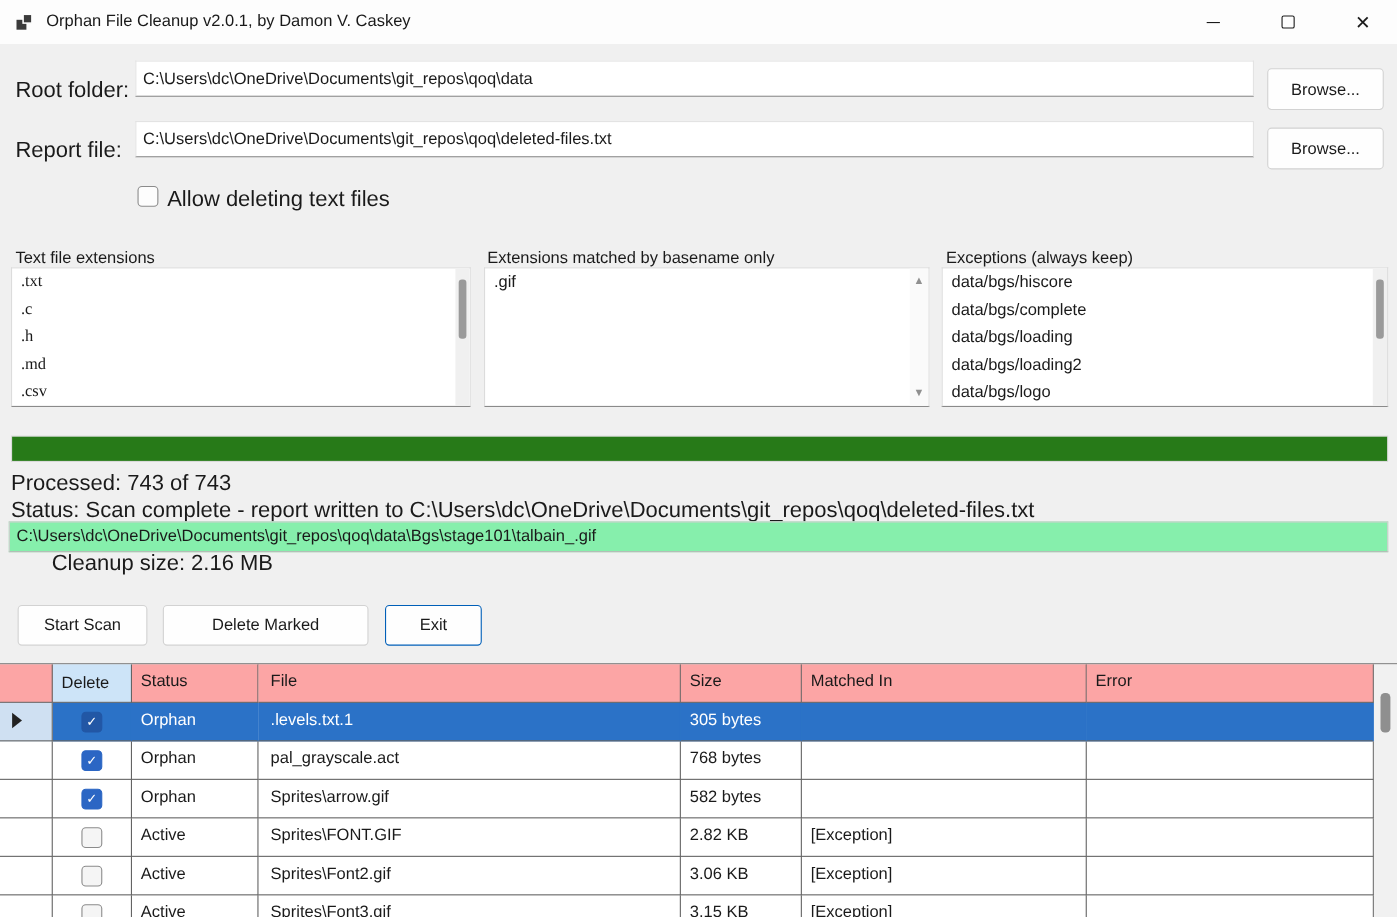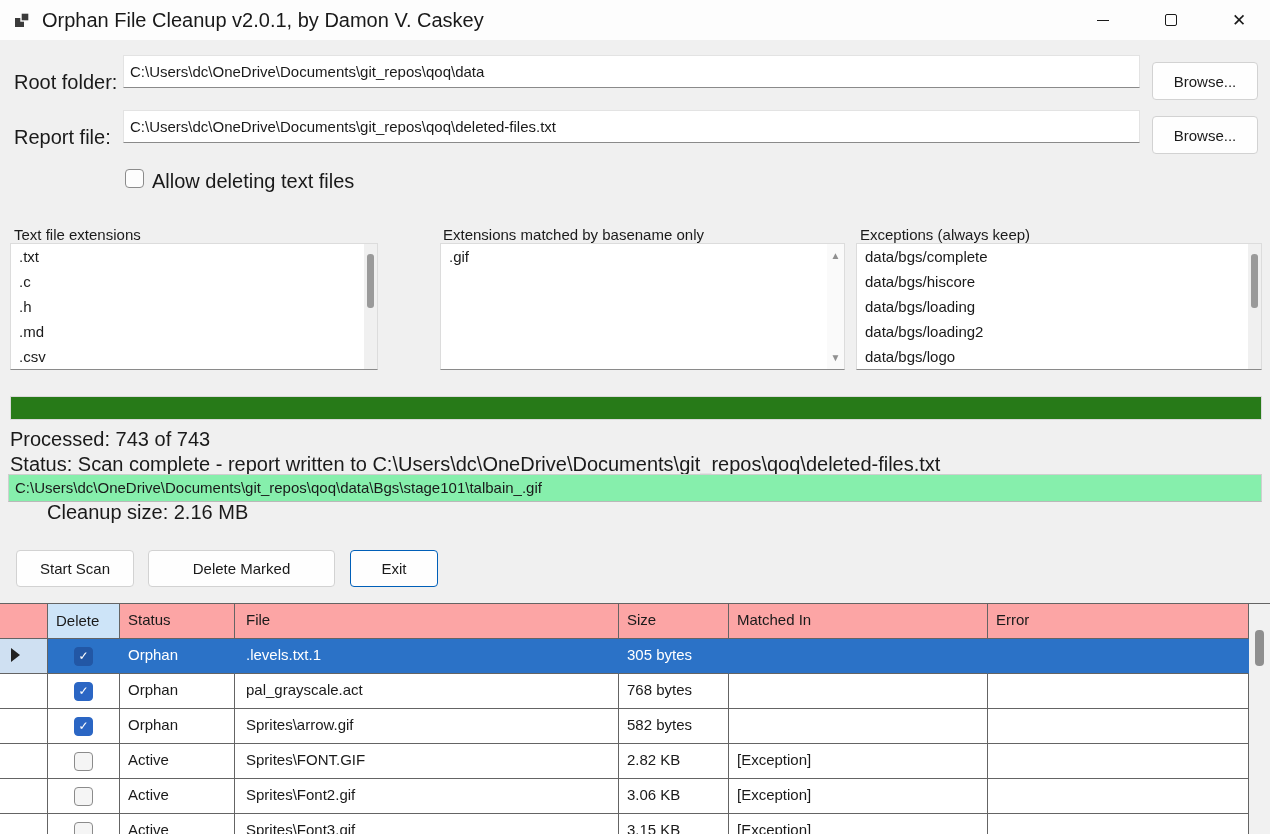--- a/index.html
+++ b/index.html
@@ -7,21 +7,21 @@
   body {
     font-family: "Liberation Sans", sans-serif;
     background: #f0f0f0;
     color: #1a1a1a;
     position: relative;
     font-size: 15px;
   }
   
   .titlebar { position:absolute; left:0; top:0; width:1270px; height:40px; background:#fdfdfd; }
   .app-icon { position:absolute; left:14px; top:12px; width:17px; height:17px; }
-  .win-title { position:absolute; left:42px; top:0; line-height:40px; font-size:20px; color:#191919; }
+  .win-title { position:absolute; left:42px; top:0; line-height:40px; font-size:15px; color:#191919; }
   .win-btn { position:absolute; top:0; width:46px; height:40px; display:flex; align-items:center; justify-content:center; }
   .btn-min { right:144px; } .btn-max { right:76px; } .btn-close { right:8px; }
   .glyph-min { width:12px; height:0; border-top:1.4px solid #1a1a1a; }
   .glyph-max { width:12px; height:12px; border:1.4px solid #1a1a1a; border-radius:2px; }
   .glyph-close { font-size:17px; color:#1a1a1a; line-height:1; }
   
   .lbl { position:absolute; font-size:20px; }
   .lbl-root { left:14px; top:71px; }
   .lbl-report { left:14px; top:126px; }
   .txt { position:absolute; background:#fff; border:1px solid #e3e3e3; border-bottom:1px solid #8a8a8a;
@@ -34,21 +34,21 @@
   .btn-browse1 { left:1152px; top:62px; width:106px; height:38px; }
   .btn-browse2 { left:1152px; top:116px; width:106px; height:38px; }
   .chk { position:absolute; width:19px; height:19px; border:1px solid #8b8b8b; border-radius:4px; background:#fdfdfd; }
   .chk-allow { left:125px; top:169px; }
   .lbl-allow { left:152px; top:170px; }
   
   .list-label { position:absolute; top:226px; font-size:15px; }
   .ll-1 { left:14px; } .ll-2 { left:443px; } .ll-3 { left:860px; }
   .listbox { position:absolute; top:243px; height:127px; background:#fff;
              border:1px solid #dcdcdc; border-bottom:1px solid #8a8a8a; overflow:hidden; }
-  .lb-1 { left:10px;  width:368px; }
+  .lb-1 { left:10px;  width:418px;font-family:Liberation Serif, serif; }
   .lb-2 { left:440px; width:405px; }
   .lb-3 { left:856px; width:406px; }
   .list-items { position:absolute; left:0; top:0; right:14px; bottom:0; }
   .list-item { line-height:25px; padding:0 8px; font-size:15px; white-space:nowrap; }
   .lb-scroll { position:absolute; right:0; top:0; width:13px; height:100%; background:#f0f0f0; }
   .lb-thumb { position:absolute; right:3px; top:10px; width:7px; height:54px; background:#9a9a9a; border-radius:3px; }
   .lb-arrows { position:absolute; right:0; top:0; width:17px; height:100%; background:#fafafa; }
   .lb-arrow { position:absolute; left:0; width:100%; text-align:center; font-size:10px; color:#909090; }
   .arr-up { top:6px; } .arr-dn { bottom:6px; }
   
@@ -142,22 +142,22 @@
   <div class="list-items">
       <div class="list-item">.gif</div>
     </div>
   <div class="lb-arrows">
     <span class="lb-arrow arr-up">▲</span>
     <span class="lb-arrow arr-dn">▼</span>
   </div>
 </div>
 <div class="listbox lb-3">
   <div class="list-items">
+      <div class="list-item">data/bgs/hiscore</div>
       <div class="list-item">data/bgs/complete</div>
-      <div class="list-item">data/bgs/hiscore</div>
       <div class="list-item">data/bgs/loading</div>
       <div class="list-item">data/bgs/loading2</div>
       <div class="list-item">data/bgs/logo</div>
     </div>
   <div class="lb-scroll">
       <div class="lb-thumb"></div>
     </div>
 </div>
 
 <div class="progress">

